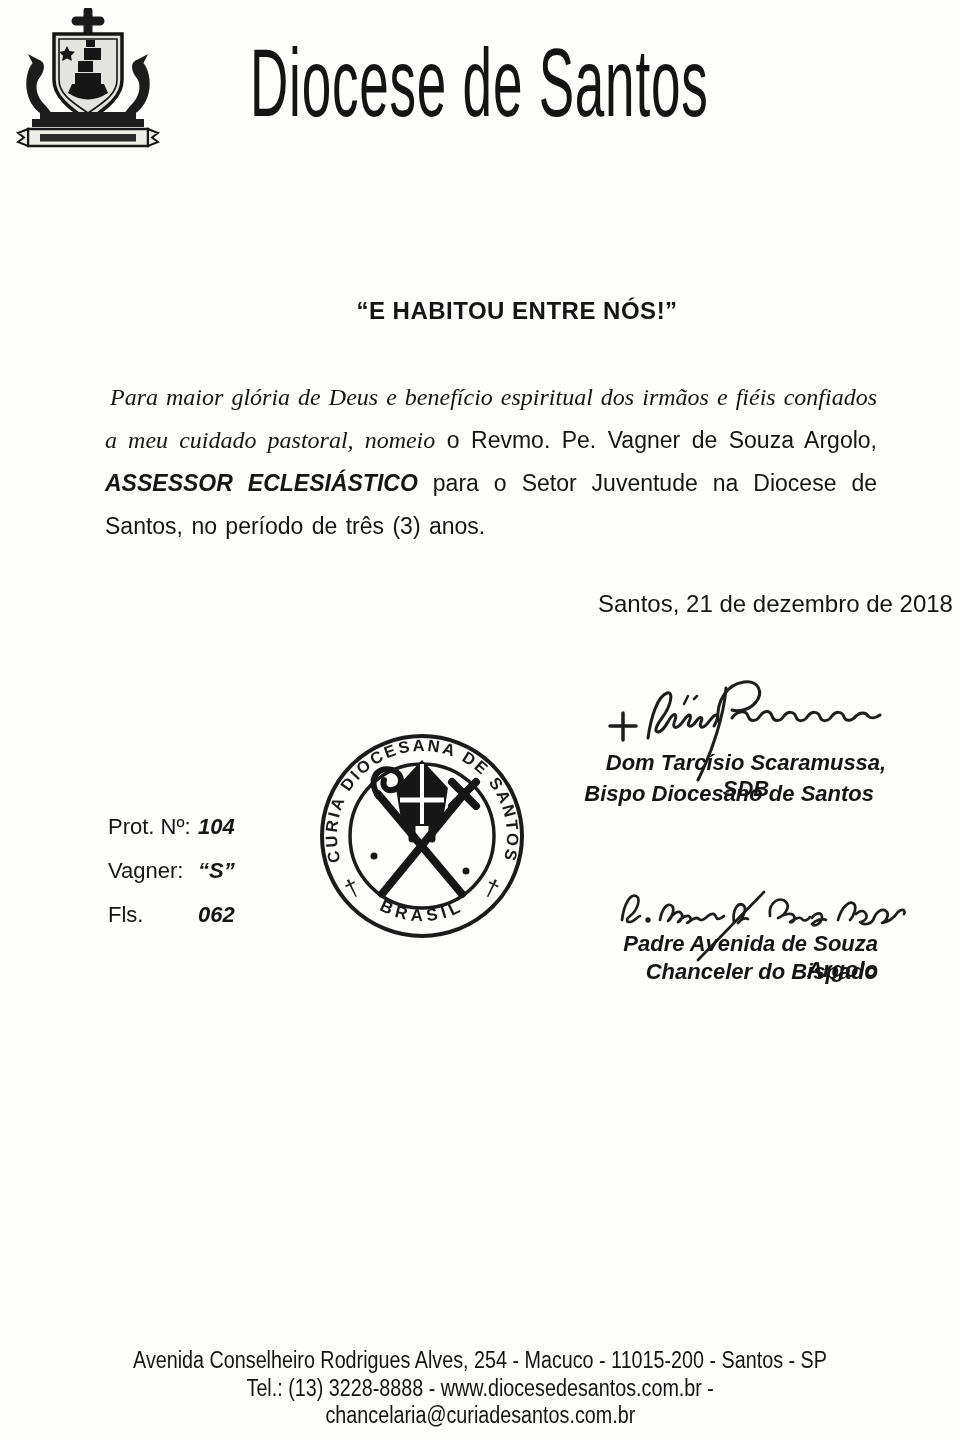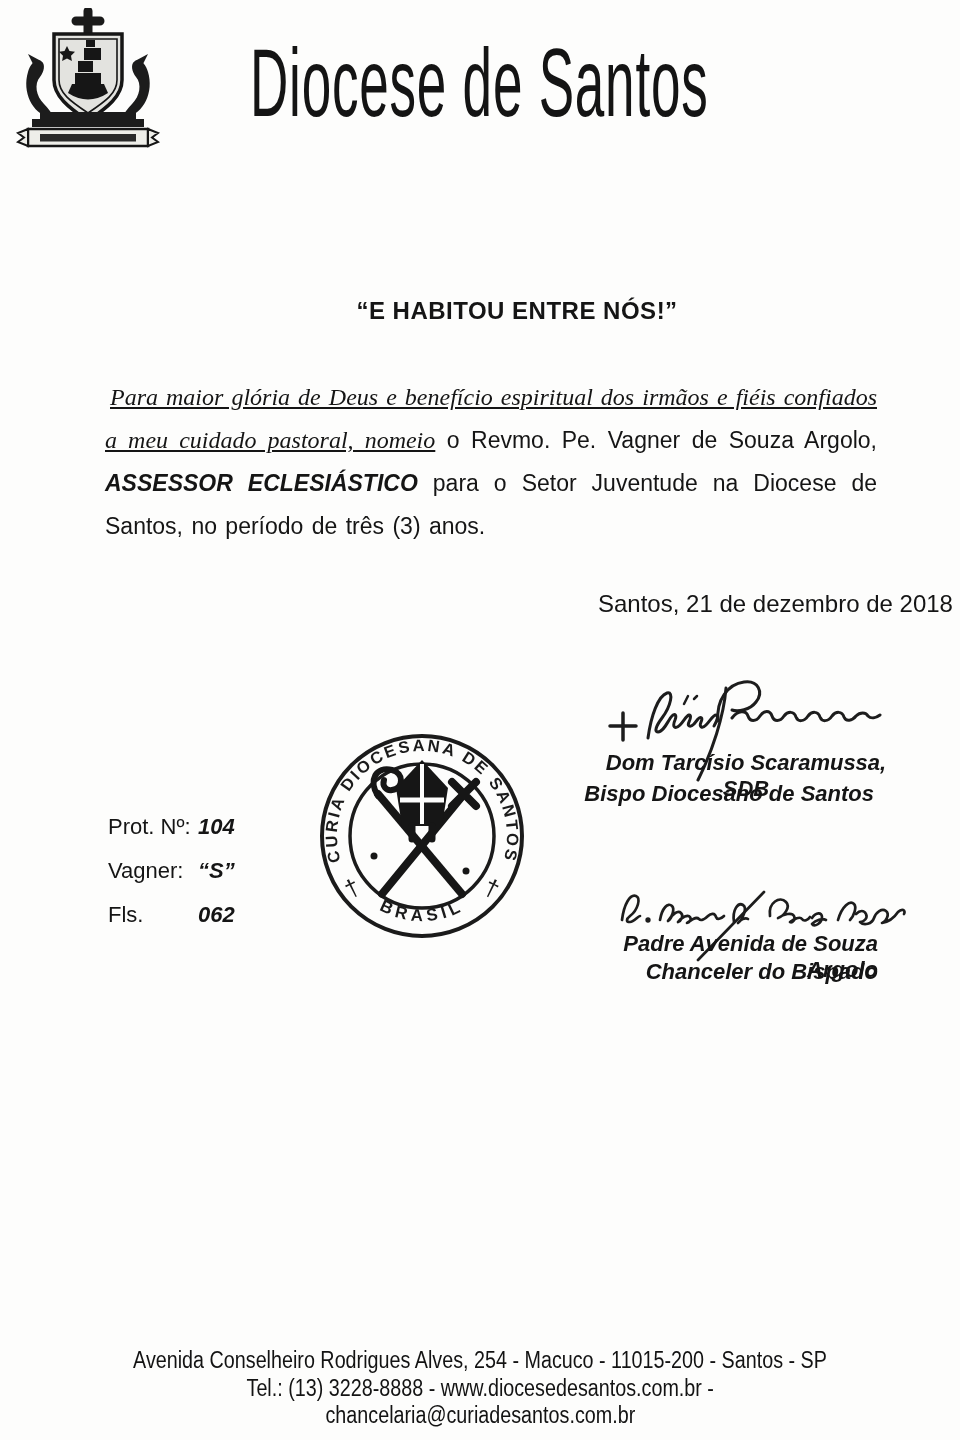--- a/index.html
+++ b/index.html
@@ -6,21 +6,21 @@
   .page{position:relative;width:960px;height:1440px;background:#fdfdfc;overflow:hidden;
         font-family:"Liberation Sans",sans-serif;color:#151515;padding-left:34px;}
   .logo{position:absolute;left:14px;top:8px;width:148px;height:142px;}
   .wordmark{position:absolute;left:250px;top:34px;font-size:68px;line-height:1;
             transform:scale(0.78,1.42);transform-origin:0 0;white-space:nowrap;
             color:#141414;letter-spacing:1px;font-family:"Liberation Sans",sans-serif;}
   .doc-title{position:absolute;left:105px;top:297px;width:772px;text-align:center;
              transform:translateX(26px);font-size:24px;font-weight:bold;letter-spacing:.5px;}
   .body-text{position:absolute;left:105px;top:353px;width:772px;text-align:justify;
              font-size:23px;line-height:43px;text-indent:5px;word-spacing:2px;}
-  .seg-serif{font-family:"Liberation Serif",serif;font-style:italic;font-size:24px;text-decoration:underline;}
+  .seg-serif{font-family:"Liberation Serif",serif;font-style:italic;font-size:24px;}
   .seg-bold{font-weight:bold;font-style:italic;margin-top:24px;}
   .dateline{position:absolute;left:598px;top:590px;font-size:24px;}
   .sig-svg{position:absolute;overflow:visible;}
   .bishop-sig{left:598px;top:666px;width:320px;height:110px;}
   .chanc-sig{left:612px;top:876px;width:300px;height:75px;}
   .sig-name{position:absolute;font-weight:bold;font-style:italic;font-size:22px;line-height:26px;}
   .bishop-name{left:590px;top:750px;width:312px;text-align:center;}
   .bishop-title{left:562px;top:781px;width:312px;text-align:right;}
   .chanc-name{left:560px;top:931px;width:318px;text-align:right;}
   .chanc-title{left:560px;top:959px;width:318px;text-align:right;}

